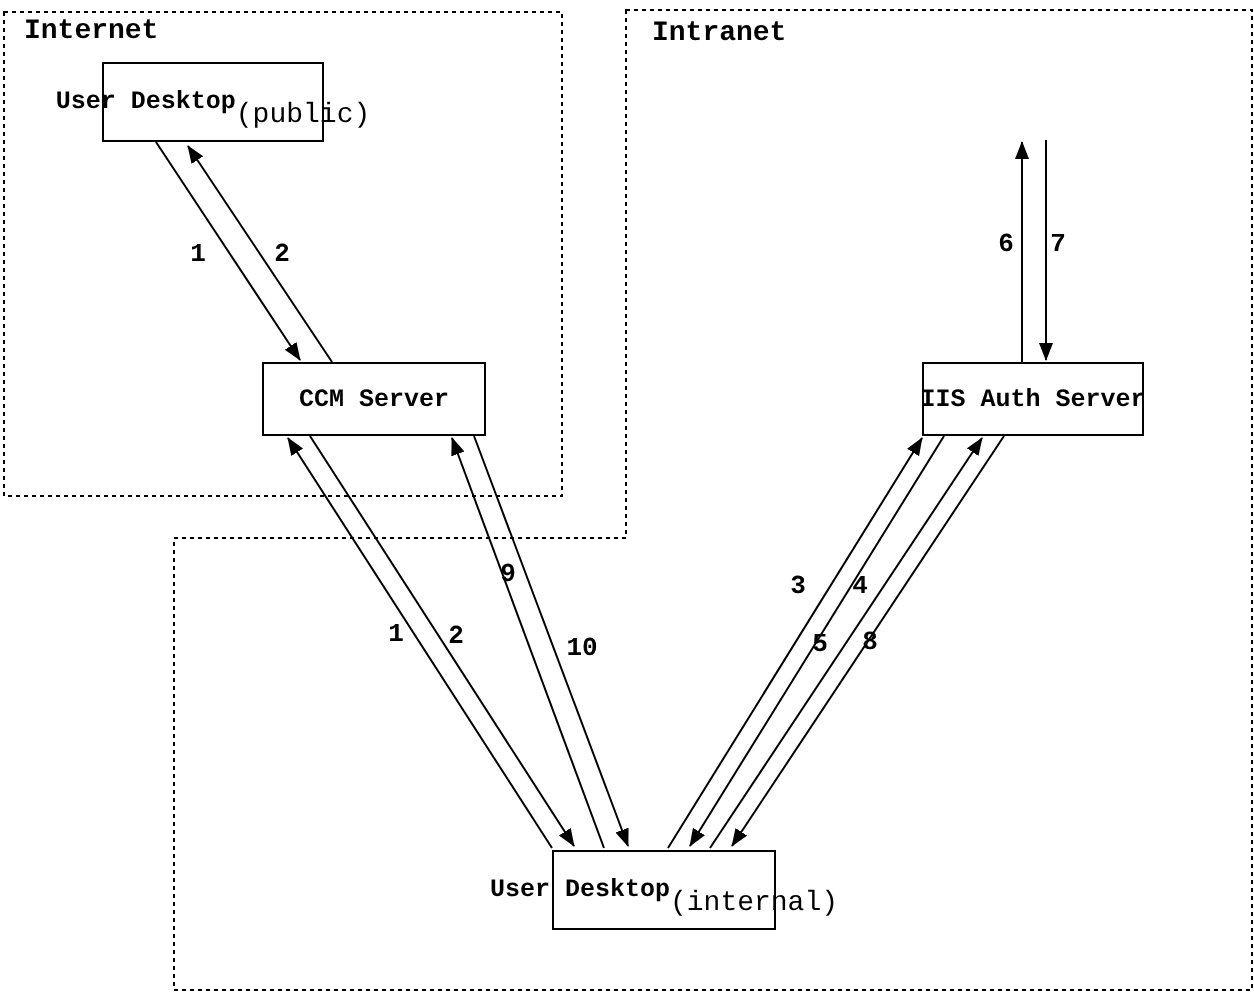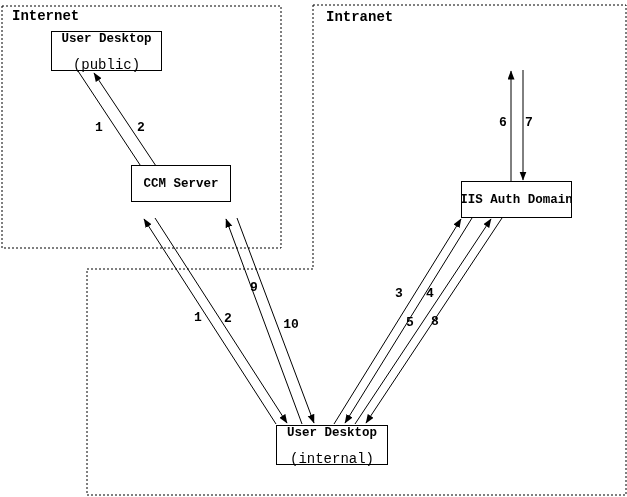--- a/index.html
+++ b/index.html
@@ -6,21 +6,21 @@
   body{
     width:627px;height:497px;position:relative;background:#ffffff;
     font-family:"Liberation Mono","DejaVu Sans Mono",monospace;
     color:#000;overflow:hidden;
   }
   #stage{position:absolute;left:0;top:0;width:627px;height:497px;}
   svg.wires{position:absolute;left:0;top:0;z-index:1;}
   .node{
     position:absolute;z-index:2;box-sizing:border-box;
     border:1px solid #000;background:#fff;
-    display:flex;flex-direction:column;align-items:center;justify-content:center;
+    display:flex;align-items:center;justify-content:center;
     text-align:center;
   }
   .node .title{
     font-size:12.5px;font-weight:bold;line-height:14px;white-space:nowrap;
   }
   .node .subtitle{
     font-size:14px;font-weight:normal;line-height:11px;white-space:nowrap;margin-top:14px;
   }
   .zone-label{
     position:absolute;z-index:3;font-size:14px;font-weight:bold;
@@ -66,27 +66,27 @@
   </svg>
 
   <div class="zone-label" style="left:12px;top:9px;">Internet</div>
   <div class="zone-label" style="left:326px;top:10px;">Intranet</div>
 
   <div class="node" style="left:51px;top:31px;width:111px;height:40px;">
     <div class="title">User Desktop</div>
     <div class="subtitle">(public)</div>
   </div>
 
-  <div class="node" style="left:131px;top:165px;width:100px;height:37px;">
+  <div class="node" style="left:131px;top:181px;width:112px;height:37px;">
     <div class="title">CCM Server</div>
   </div>
 
 
   <div class="node" style="left:461px;top:181px;width:111px;height:37px;">
-    <div class="title">IIS Auth Domain</div>
+    <div class="title">IIS Auth Server</div>
   </div>
 
   <div class="node" style="left:276px;top:425px;width:112px;height:40px;">
     <div class="title">User Desktop</div>
     <div class="subtitle">(internal)</div>
   </div>
 
   <div class="flow-label" style="left:99px;top:127px;">1</div>
   <div class="flow-label" style="left:141px;top:127px;">2</div>
   <div class="flow-label" style="left:503px;top:122px;">6</div>

